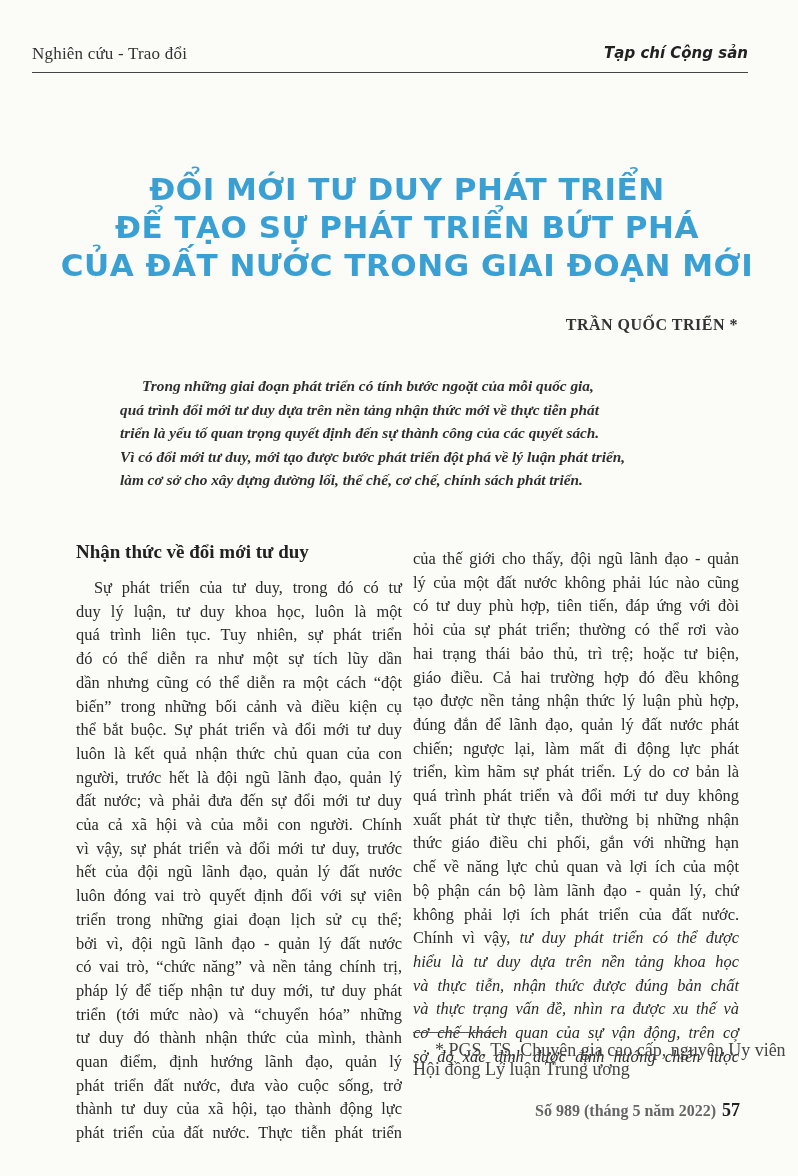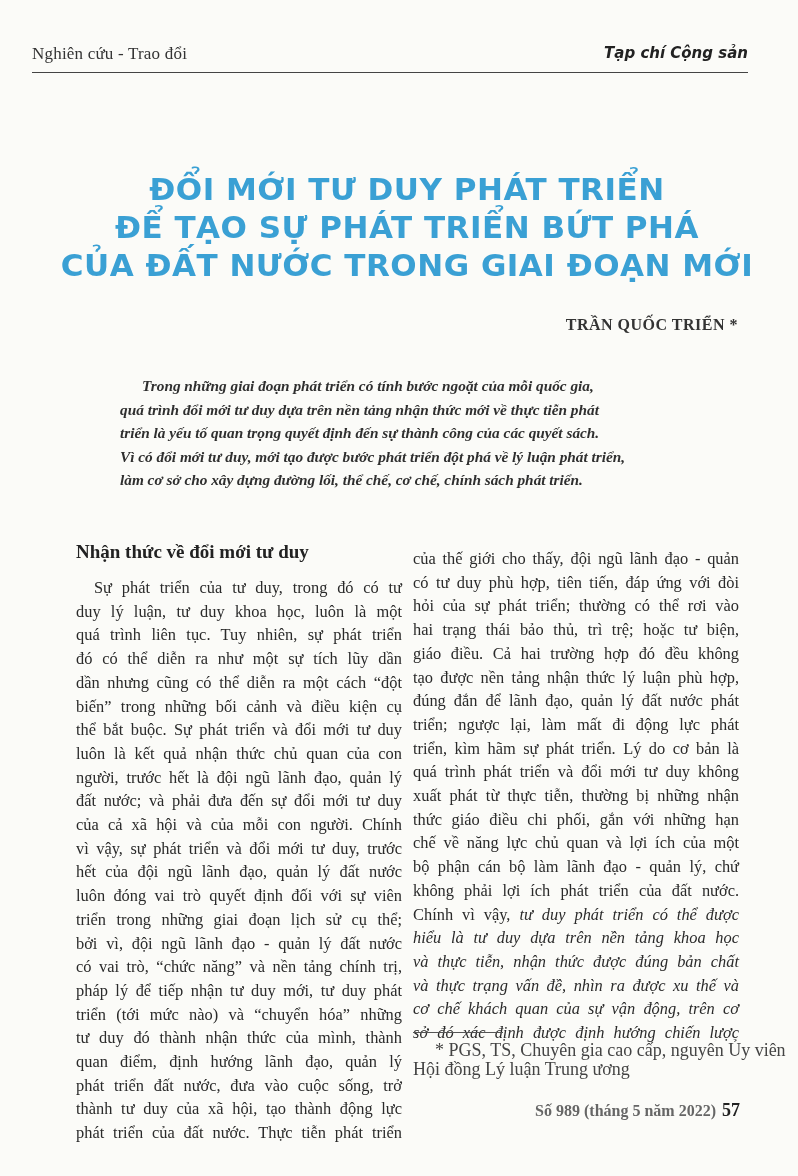--- a/index.html
+++ b/index.html
@@ -120,27 +120,28 @@
   <span class="ln">triển (tới mức nào) và “chuyển hóa” những</span>
   <span class="ln">tư duy đó thành nhận thức của mình, thành</span>
   <span class="ln">quan điểm, định hướng lãnh đạo, quản lý</span>
   <span class="ln">phát triển đất nước, đưa vào cuộc sống, trở</span>
   <span class="ln">thành tư duy của xã hội, tạo thành động lực</span>
   <span class="ln">phát triển của đất nước. Thực tiễn phát triển</span>
 </div>
 
 <div class="col col-right" style="top:547px">
   <span class="ln">của thế giới cho thấy, đội ngũ lãnh đạo - quản</span>
+  <span class="ln">lý của một đất nước không phải lúc nào cũng</span>
   <span class="ln">có tư duy phù hợp, tiên tiến, đáp ứng với đòi</span>
   <span class="ln">hỏi của sự phát triển; thường có thể rơi vào</span>
   <span class="ln">hai trạng thái bảo thủ, trì trệ; hoặc tư biện,</span>
   <span class="ln">giáo điều. Cả hai trường hợp đó đều không</span>
   <span class="ln">tạo được nền tảng nhận thức lý luận phù hợp,</span>
   <span class="ln">đúng đắn để lãnh đạo, quản lý đất nước phát</span>
-  <span class="ln">triển; ngược lại, làm mất đi động lực phát</span>
+  <span class="ln">chiến; ngược lại, làm mất đi động lực phát</span>
   <span class="ln">triển, kìm hãm sự phát triển. Lý do cơ bản là</span>
   <span class="ln">quá trình phát triển và đổi mới tư duy không</span>
   <span class="ln">xuất phát từ thực tiễn, thường bị những nhận</span>
   <span class="ln">thức giáo điều chi phối, gắn với những hạn</span>
   <span class="ln">chế về năng lực chủ quan và lợi ích của một</span>
   <span class="ln">bộ phận cán bộ làm lãnh đạo - quản lý, chứ</span>
   <span class="ln">không phải lợi ích phát triển của đất nước.</span>
   <span class="ln"><span>Chính vì vậy, </span><span class="it">tư duy phát triển có thể được</span></span>
   <span class="ln it">hiểu là tư duy dựa trên nền tảng khoa học</span>
   <span class="ln it">và thực tiễn, nhận thức được đúng bản chất</span>

